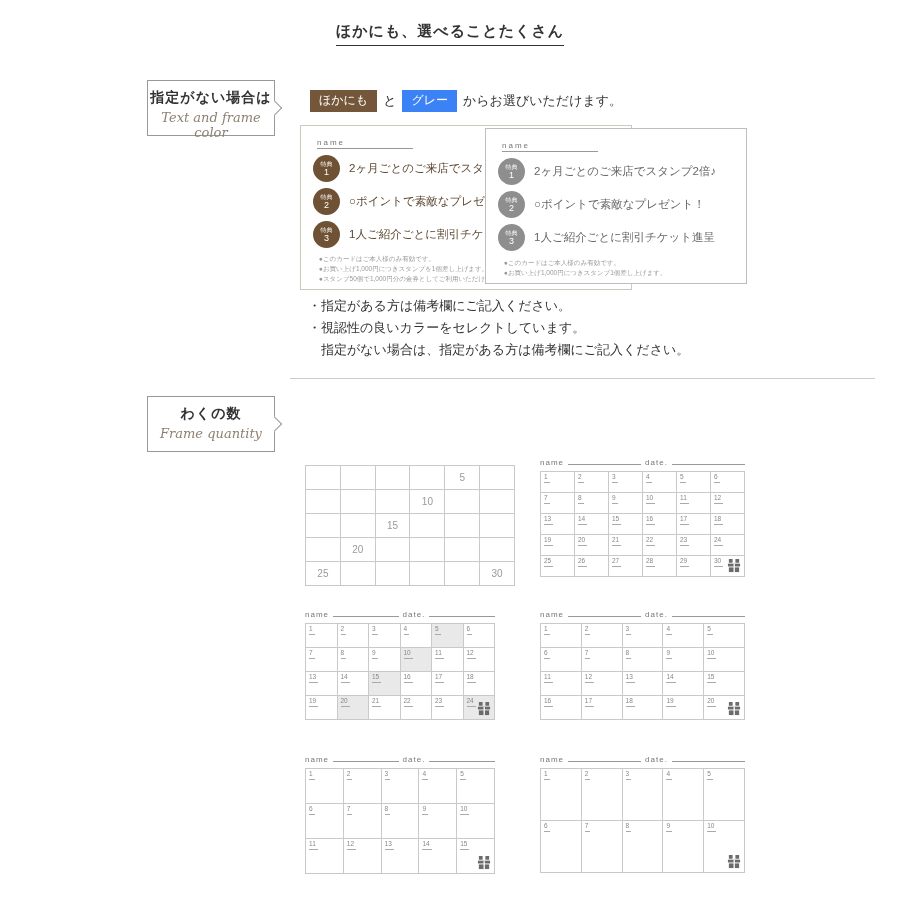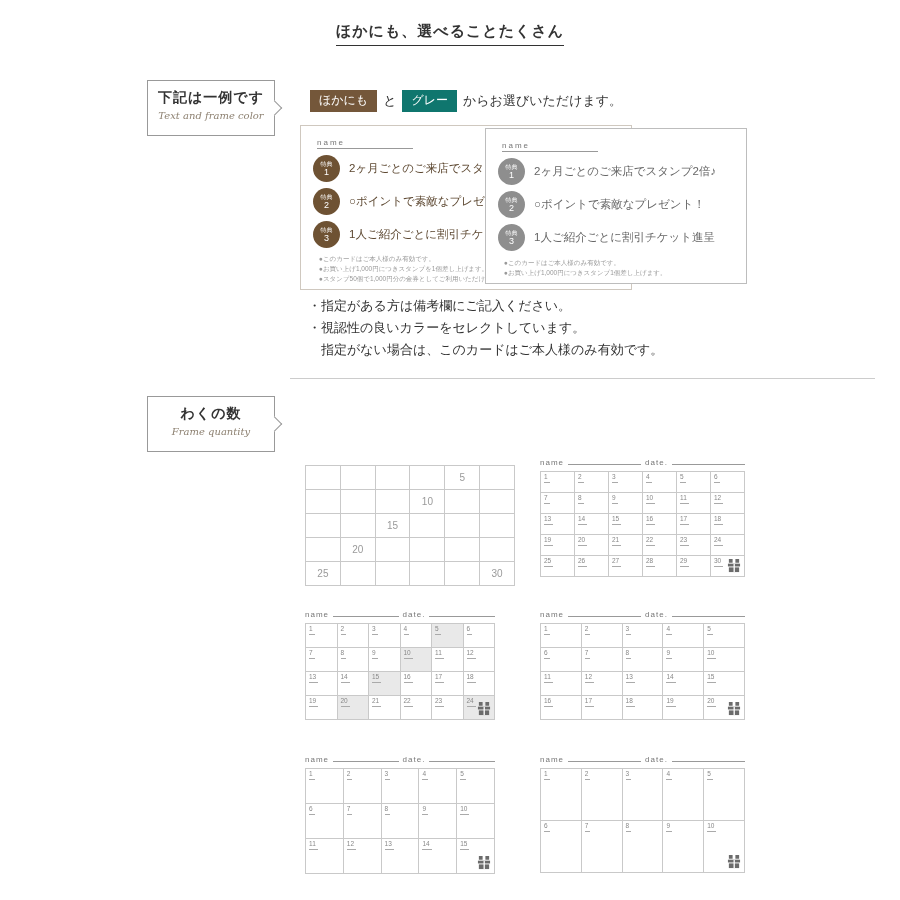--- a/index.html
+++ b/index.html
@@ -25,31 +25,31 @@
   .label-box::after {
     content:""; position:absolute; right:-6px; top:50%; width:10px; height:10px;
     background:#fff; border-top:1px solid #999; border-right:1px solid #999;
     transform:translateY(-50%) rotate(45deg);
   }
   .box1 { top:80px; }
   .box2 { top:396px; }
   .label-jp { font-size:14px; font-weight:bold; color:#333; letter-spacing:1px; }
   .label-en {
     font-family:"DejaVu Serif","Liberation Serif",serif; font-style:italic;
-    font-size:10px; color:#8d8171; margin-top:3px;
+    font-size:13px; color:#8d8171; margin-top:3px;
   }
 
   
   .badge-line {
     position:absolute; left:310px; top:90px; font-size:13px; color:#333;
     display:flex; align-items:center; gap:6px;
   }
   .badge { display:inline-block; padding:2px 9px 3px; color:#fff; font-size:12px; }
   .badge-brown { background:#74573A; }
-  .badge-gray  { background:#0f766e; }
+  .badge-gray  { background:#3b82f6; }
 
   
   .preview-card { position:absolute; background:#fff; }
   .brown-card { left:300px; top:125px; width:332px; height:165px; border:1px solid #cfc8bf; z-index:1; }
   .gray-card  { left:485px; top:128px; width:262px; height:156px; border:1px solid #bdbdbd; z-index:2; }
 
   .card-name {
     margin:12px 0 6px 16px; width:96px; border-bottom:1px solid #999;
     font-size:8px; letter-spacing:2px; color:#777; padding-bottom:1px;
   }
@@ -99,21 +99,21 @@
   .cell svg.gift { position:absolute; right:3px; bottom:3px; }
 </style>
 </head>
 <body>
 
 <div class="title-wrap">
   <span class="title">ほかにも、選べることたくさん</span>
 </div>
 
 <div class="label-box box1">
-  <div class="label-jp">下記は一例です</div>
+  <div class="label-jp">指定がない場合は</div>
   <div class="label-en">Text and frame color</div>
 </div>
 
 <div class="badge-line">
   <span class="badge badge-brown">ほかにも</span>
   <span>と</span>
   <span class="badge badge-gray">グレー</span>
   <span>からお選びいただけます。</span>
 </div>
 
@@ -172,21 +172,21 @@
   </div>
   <div class="footnotes">
     <div>●このカードはご本人様のみ有効です。</div>
     <div>●お買い上げ1,000円につきスタンプ1個差し上げます。</div>
   </div>
 </div>
 
 <div class="color-notes">
   <div>・指定がある方は備考欄にご記入ください。</div>
   <div>・視認性の良いカラーをセレクトしています。</div>
-  <div>　指定がない場合は、このカードはご本人様のみ有効です。</div>
+  <div>　指定がない場合は、指定がある方は備考欄にご記入ください。</div>
 </div>
 
 <div class="divider"></div>
 
 <div class="label-box box2">
   <div class="label-jp">わくの数</div>
   <div class="label-en">Frame quantity</div>
 </div>
 
 <div class="intro">

